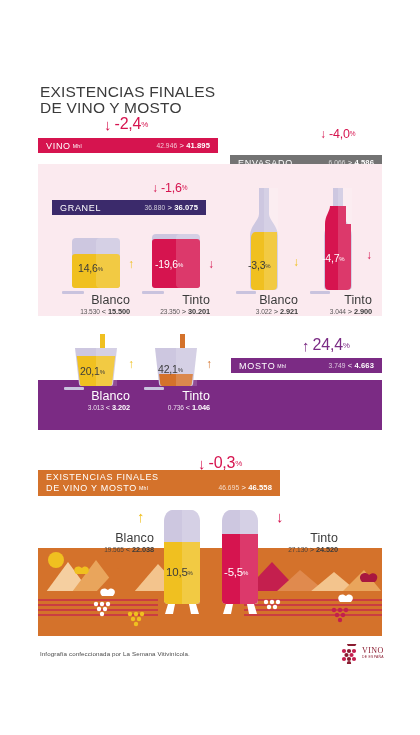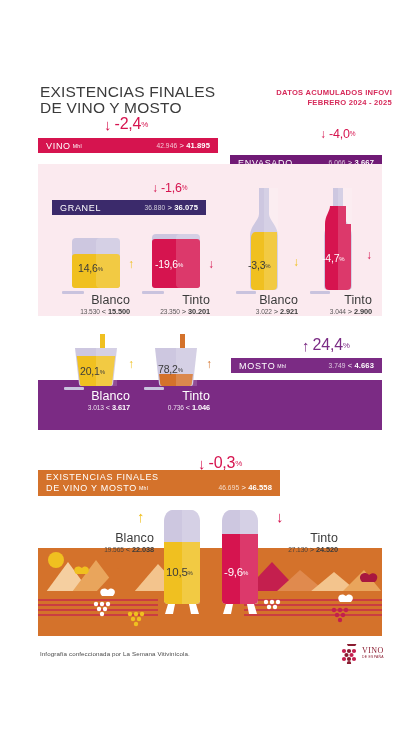--- a/index.html
+++ b/index.html
@@ -74,39 +74,37 @@
   .logo .lt1{position:absolute;left:24px;top:3px;font-size:8px;color:#8a1c30;letter-spacing:.4px;font-family:"Liberation Serif",serif;}
   .logo .lt2{position:absolute;left:24px;top:12px;font-size:3.4px;color:#8a1c30;letter-spacing:.3px;}
 </style>
 </head>
 <body>
 
 <div class="page">
 
   <div class="hdr-title">EXISTENCIAS FINALES
 DE VINO Y MOSTO</div>
-  <div class="hdr-sub">DATOS ACUMULADOS INFOVI
-FEBRERO 2024 - 2025</div>
 
   <div class="delta" style="left:104px;top:116px;color:#d6144f;">
     <span class="arw">↓</span>
     <span class="pct"><span>-2,4</span><span class="s">%</span></span>
   </div>
   <div class="pill" style="left:38px;top:138px;width:180px;background:#d6144f;">
     <span class="plabel"><span>VINO</span><span class="unit">Mhl</span></span>
     <span class="pvals"><span class="old">42.946</span> <span>&gt;</span> <span class="new">41.895</span></span>
   </div>
 
   <div class="delta small" style="left:320px;top:128px;color:#d6144f;">
     <span class="arw">↓</span>
     <span class="pct"><span>-4,0</span><span class="s">%</span></span>
   </div>
-  <div class="pill" style="left:230px;top:155px;width:152px;background:#701a75;">
+  <div class="pill" style="left:230px;top:155px;width:152px;background:#737373;">
     <span class="plabel"><span>ENVASADO</span><span class="unit"></span></span>
-    <span class="pvals"><span class="old">6.066</span> <span>&gt;</span> <span class="new">3.667</span></span>
+    <span class="pvals"><span class="old">6.066</span> <span>&gt;</span> <span class="new">4.586</span></span>
   </div>
 
   <div class="panel" id="granel-panel"></div>
 
   <div class="delta small" style="left:152px;top:182px;color:#d6144f;">
     <span class="arw">↓</span>
     <span class="pct"><span>-1,6</span><span class="s">%</span></span>
   </div>
   <div class="pill" style="left:52px;top:200px;width:154px;background:#3b2a6b;">
     <span class="plabel"><span>GRANEL</span><span class="unit"></span></span>
@@ -202,33 +200,33 @@
       <rect x="24" y="14" width="21" height="38" fill="#ffffff" opacity="0.16"></rect>
     </svg>
   </div>
   <div class="vshadow" style="left:64px;top:387px;width:20px;"></div>
   <div class="inpct" style="left:80px;top:365px;color:#3b3b3b;"><span>20,1</span><span class="s">%</span></div>
   <div class="delta small" style="left:128px;top:358px;color:#f0c020;">
     <span class="arw">↑</span>
   </div>
   <div class="vlabel" style="left:62px;top:389px;width:68px;">
     <div class="nm w">Blanco</div>
-    <div class="vv w"><span class="old">3.013</span> <span>&lt;</span> <span class="new">3.617</span></div>
+    <div class="vv w"><span class="old">3.013</span> <span>&lt;</span> <span class="new">3.202</span></div>
   </div>
 
   <div class="vessel" style="left:152px;top:334px;width:48px;height:52px;">
     <svg width="48" height="52" viewBox="0 0 48 52">
       <rect x="28" y="0" width="5" height="14" fill="#d4722b"></rect>
       <path d="M3 14 h42 l-4 36 c-0.3 2 -2 2 -3 2 h-28 c-1 0 -2.7 0 -3 -2 z" fill="#cdc7e0"></path>
       <path d="M7.1 40 h33.8 l-1.1 10 c-0.3 2 -2 2 -3 2 h-25.6 c-1 0 -2.7 0 -3 -2 z" fill="#d4722b"></path>
       <rect x="24" y="14" width="21" height="38" fill="#ffffff" opacity="0.16"></rect>
     </svg>
   </div>
   <div class="vshadow" style="left:144px;top:387px;width:20px;"></div>
-  <div class="inpct" style="left:158px;top:363px;color:#3b3b3b;"><span>78,2</span><span class="s">%</span></div>
+  <div class="inpct" style="left:158px;top:363px;color:#3b3b3b;"><span>42,1</span><span class="s">%</span></div>
   <div class="delta small" style="left:206px;top:358px;color:#d4722b;">
     <span class="arw">↑</span>
   </div>
   <div class="vlabel" style="left:142px;top:389px;width:68px;">
     <div class="nm w">Tinto</div>
     <div class="vv w"><span class="old">0.736</span> <span>&lt;</span> <span class="new">1.046</span></div>
   </div>
 
   <div class="delta" style="left:198px;top:455px;color:#d6144f;">
     <span class="arw">↓</span>
@@ -320,21 +318,21 @@
 
   <div class="vessel" style="left:216px;top:510px;width:48px;height:104px;">
     <svg width="48" height="104" viewBox="0 0 48 104">
       <path d="M14 0 h20 c4 0 8 5 8 11 v79 c0 3 -2 4 -5 4 h-26 c-3 0 -5 -1 -5 -4 v-79 c0 -6 4 -11 8 -11 z" fill="#cdc7e0"></path>
       <path d="M6 24 h36 v66 c0 3 -2 4 -5 4 h-26 c-3 0 -5 -1 -5 -4 z" fill="#d6144f"></path>
       <rect x="24" y="0" width="18" height="94" fill="#ffffff" opacity="0.16"></rect>
       <path d="M10 94 l-3 10 h8 l2 -10 z" fill="#ffffff"></path>
       <path d="M38 94 l3 10 h-8 l-2 -10 z" fill="#ffffff"></path>
     </svg>
   </div>
-  <div class="inpct" style="left:224px;top:566px;color:#ffffff;font-size:11.5px;"><span>-9,6</span><span class="s">%</span></div>
+  <div class="inpct" style="left:224px;top:566px;color:#ffffff;font-size:11.5px;"><span>-5,5</span><span class="s">%</span></div>
   <div class="delta" style="left:276px;top:509px;color:#d6144f;">
     <span class="arw">↓</span>
   </div>
   <div class="vlabel" style="left:268px;top:531px;width:70px;">
     <div class="nm">Tinto</div>
     <div class="vv"><span class="old">27.130</span> <span>&gt;</span> <span class="new">24.520</span></div>
   </div>
 
   <div class="foot">Infografía confeccionada por La Semana Vitivinícola.</div>
   <div class="logo">

